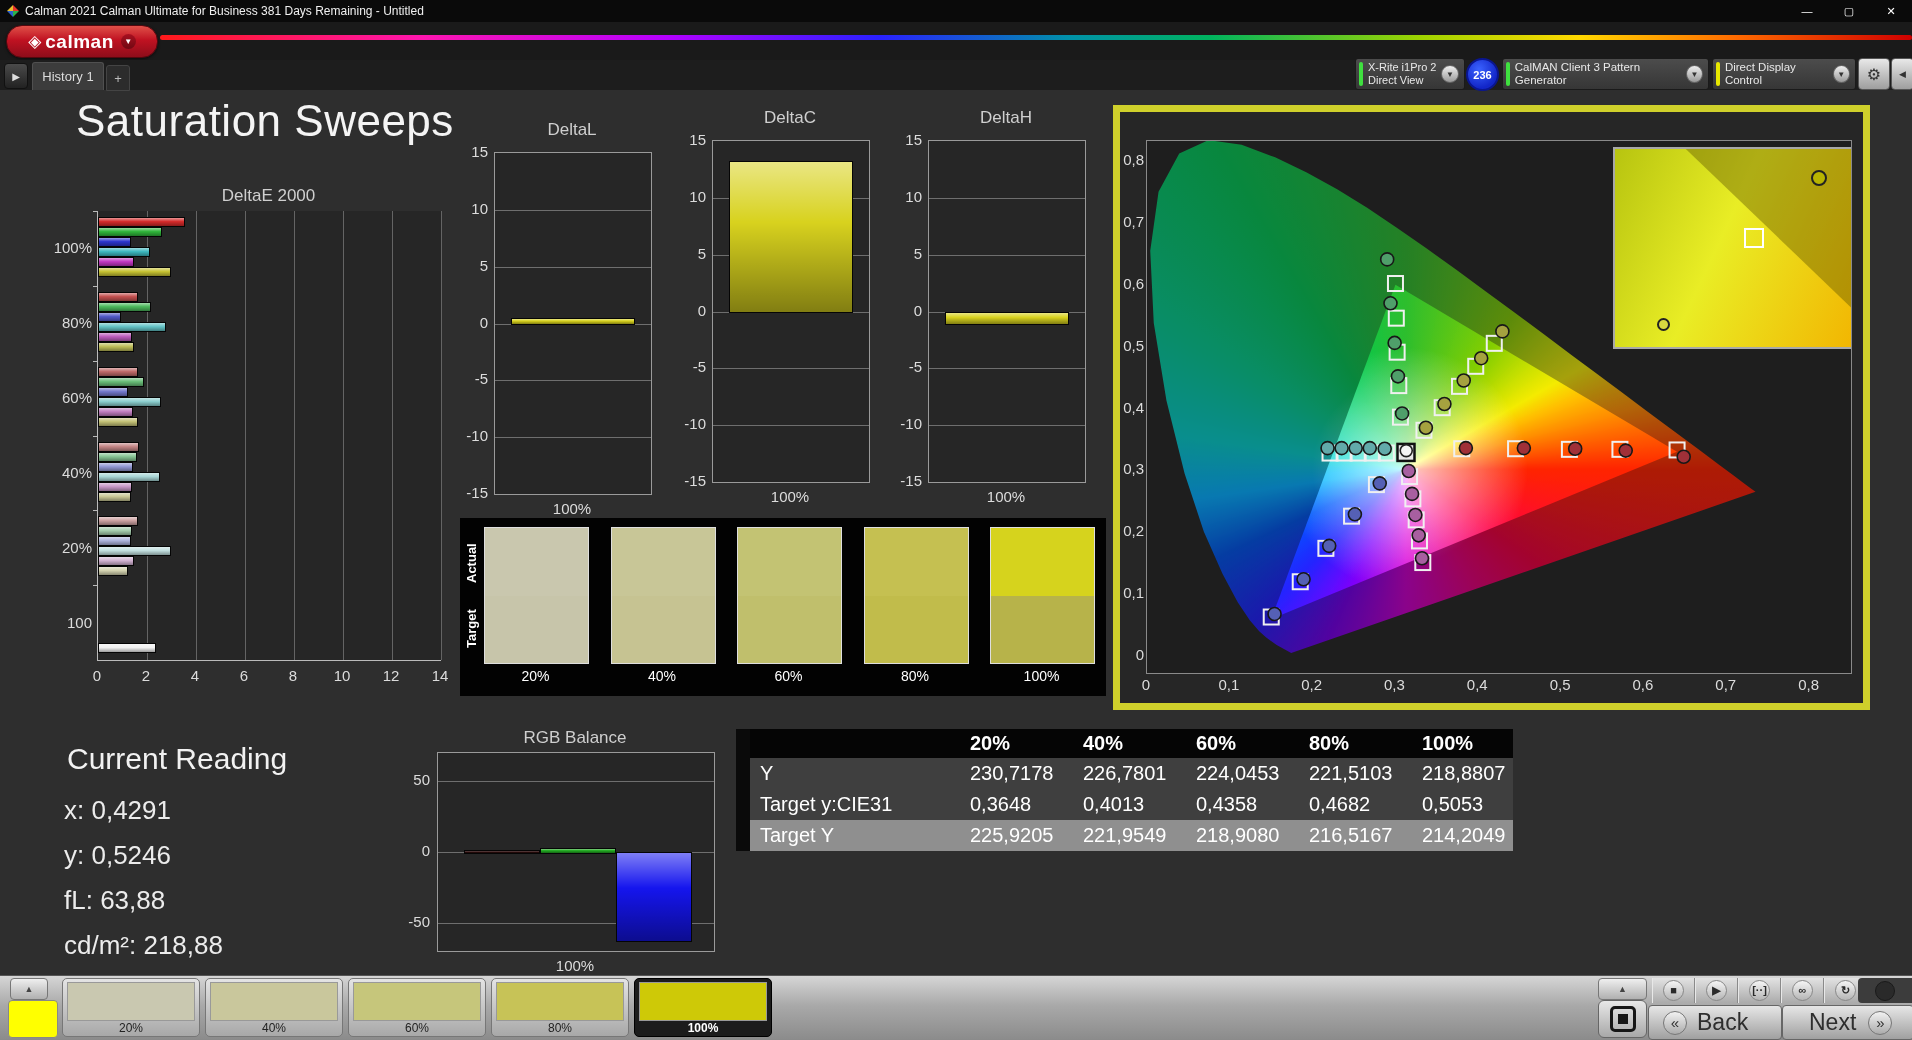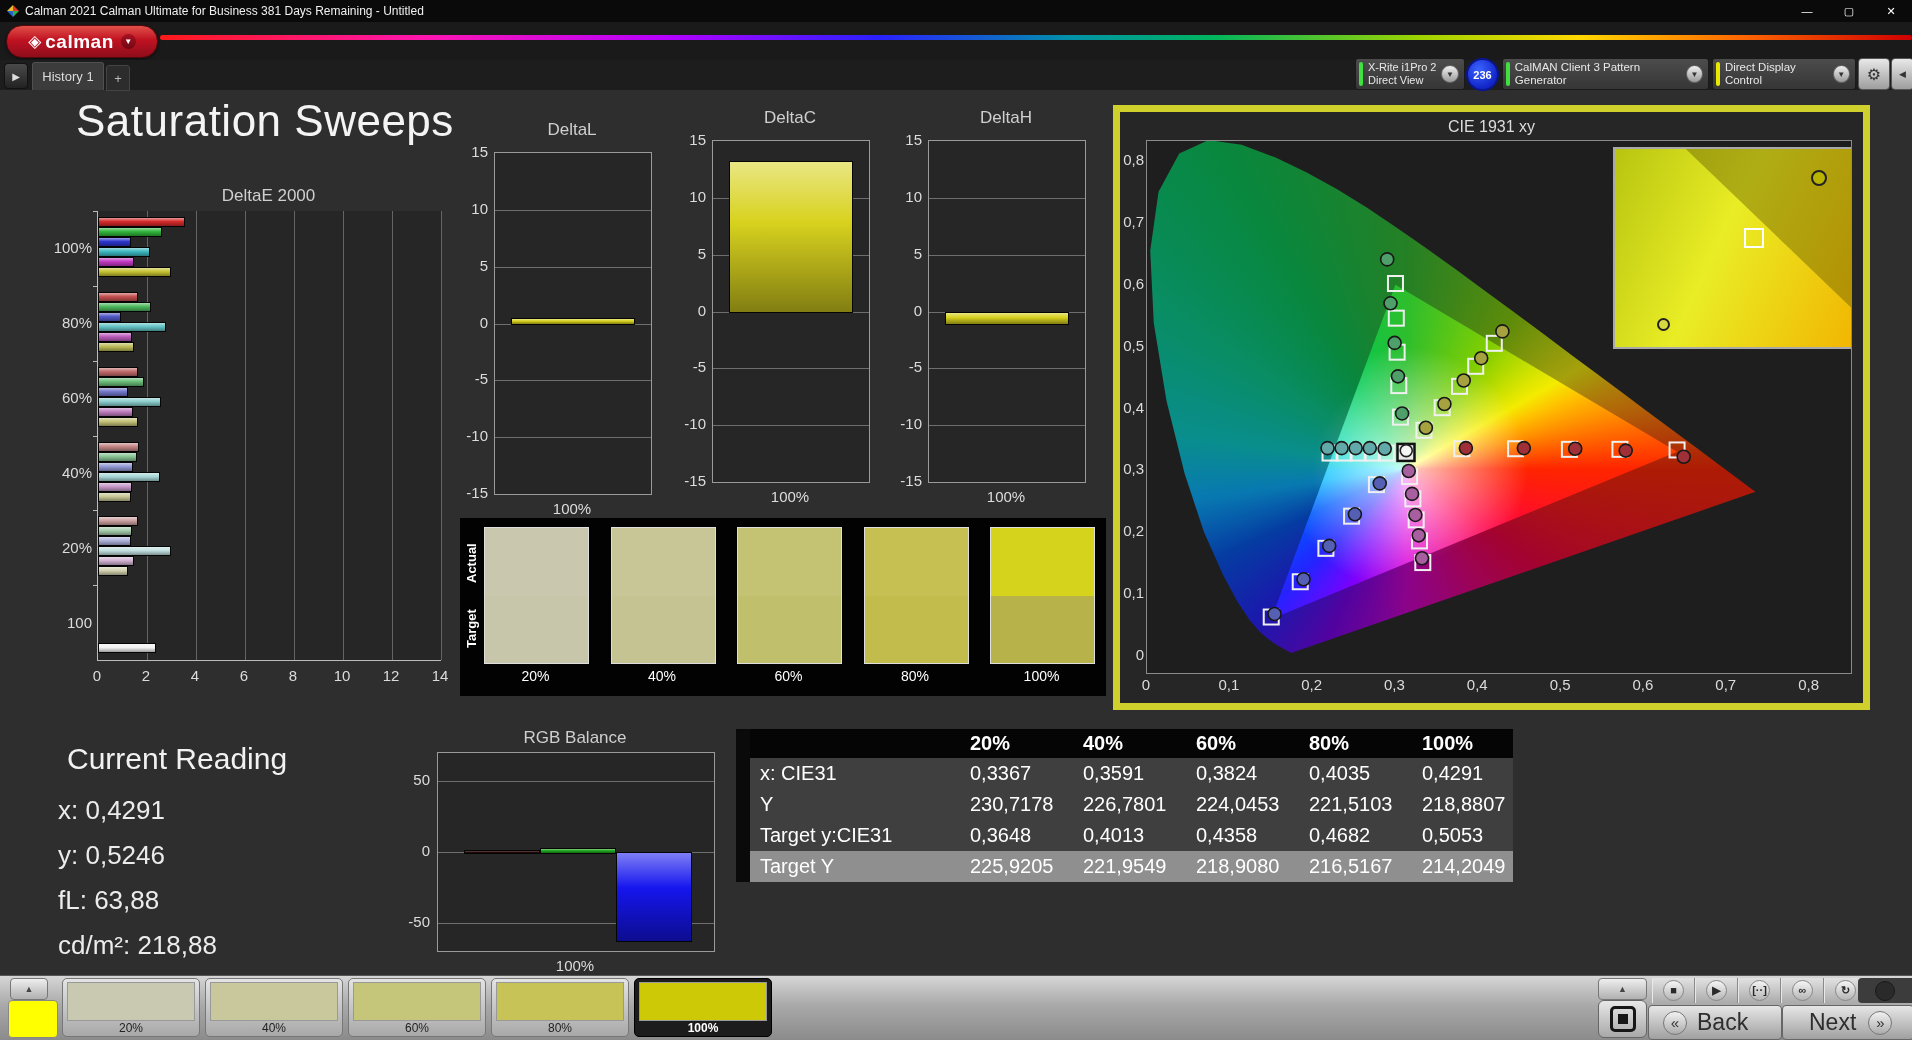--- a/index.html
+++ b/index.html
@@ -89,21 +89,21 @@
   #cie-svg{position:absolute;left:0;top:0;}
   #cie-inset{position:absolute;left:466px;top:6px;width:236px;height:198px;border:2px solid #a8a8a8;
         background:linear-gradient(115deg,#b7c410,#e9ed25 45%,#f2b602);}
   #cie-inset .beyond{position:absolute;inset:0;background:rgba(95,85,0,.42);
         clip-path:polygon(30% 0,100% 0,100% 80%);}
   .inset-square{position:absolute;width:16px;height:16px;border:2px solid #fff;}
   .inset-dot{position:absolute;border-radius:50%;border:2px solid #222;}
 
   
   #cur-title{position:absolute;left:67px;top:742px;font-size:30px;color:#f2f2f2;}
-  .cur-line{position:absolute;left:58px;font-size:26px;color:#ececec;}
+  .cur-line{position:absolute;left:64px;font-size:26px;color:#ececec;}
 
   
   #meas-table{position:absolute;left:736px;top:729px;font-size:20px;color:#fff;}
   .trow{display:flex;height:31px;align-items:center;}
   .trow .edge{width:14px;align-self:stretch;background:#0a0a0a;margin-right:2px;}
   .trow .lab{width:196px;padding-left:8px;box-sizing:border-box;}
   .trow .cel{width:113px;padding-left:22px;box-sizing:border-box;}
   .trow.head{height:29px;font-weight:bold;background:#050505;}
   .trow.dark{background:#3f3f3f;}
   .trow.lite{background:#8f8f8f;}
@@ -351,21 +351,20 @@
       </div>
       <div class="swatch-label" style="left: 403.5px;">80%</div>
       <div class="swatch" style="left: 530px;">
         <div class="half" style="top: 0px; background: rgb(214, 211, 29);"></div>
         <div class="half" style="top: 50%; background: rgb(183, 179, 74);"></div>
       </div>
       <div class="swatch-label" style="left: 530px;">100%</div>
     </div>
 
   <div id="cie-panel">
-    <div id="cie-title">CIE 1931 xy</div>
     <div id="cie-plot">
       <div id="cie-gamut" style="background: radial-gradient(circle at 36.8% 61.7%, rgba(255, 255, 255, 0.55), rgba(255, 255, 255, 0) 17%), conic-gradient(at 36.8% 61.7%, rgb(43, 181, 43) 0deg, rgb(126, 196, 0) 35deg, rgb(232, 224, 0) 60deg, rgb(255, 136, 0) 75deg, rgb(255, 34, 0) 90deg, rgb(241, 0, 64) 125deg, rgb(230, 0, 126) 150deg, rgb(204, 0, 204) 180deg, rgb(119, 0, 238) 205deg, rgb(34, 34, 255) 225deg, rgb(0, 85, 238) 245deg, rgb(0, 170, 255) 262deg, rgb(0, 200, 200) 278deg, rgb(0, 200, 144) 300deg, rgb(0, 192, 80) 330deg, rgb(43, 181, 43) 360deg); filter: brightness(0.72) saturate(0.92); clip-path: polygon(20.48% 96.22%, 18.42% 94.75%, 16.94% 93.35%, 15.94% 92.16%, 14.6% 90.08%, 12.89% 86.71%, 10.74% 81.37%, 8.08% 73.46%, 5.34% 62.49%, 2.76% 48.8%, 0.96% 34.19%, 0.46% 20.65%, 1.64% 9.55%, 4.58% 2.36%, 8.74% -0.17%, 13.44% 0.71%, 18.2% 3.07%, 22.69% 5.9%, 27.01% 9.07%, 31.27% 12.56%, 35.48% 16.29%, 39.68% 20.17%, 43.89% 24.17%, 48.08% 28.23%, 52.25% 32.29%, 56.33% 36.3%, 60.29% 40.21%, 64.09% 43.95%, 67.67% 47.47%, 70.93% 50.69%, 73.76% 53.48%, 76.26% 55.93%, 78.33% 57.96%, 81.35% 60.95%, 83.28% 62.84%, 84.59% 64.13%, 85.88% 65.4%, 86.44% 65.95%);"></div>
       <div id="cie-triangle" style="background: radial-gradient(circle at 36.8% 61.7%, rgba(255, 255, 255, 0.75), rgba(255, 255, 255, 0) 22%), conic-gradient(at 36.8% 61.7%, rgb(43, 181, 43) 0deg, rgb(126, 196, 0) 35deg, rgb(232, 224, 0) 60deg, rgb(255, 136, 0) 75deg, rgb(255, 34, 0) 90deg, rgb(241, 0, 64) 125deg, rgb(230, 0, 126) 150deg, rgb(204, 0, 204) 180deg, rgb(119, 0, 238) 205deg, rgb(34, 34, 255) 225deg, rgb(0, 85, 238) 245deg, rgb(0, 170, 255) 262deg, rgb(0, 200, 200) 278deg, rgb(0, 200, 144) 300deg, rgb(0, 192, 80) 330deg, rgb(43, 181, 43) 360deg); filter: brightness(1.05); clip-path: polygon(75.29% 58.42%, 35.29% 27.02%, 17.65% 89.83%);"></div>
       <div id="cie-inset">
         <div class="beyond"></div>
       <div class="inset-square" style="left: calc(58% - 8px); top: calc(44% - 8px);"></div>
           <div class="inset-dot" style="width: 12px; height: 12px; left: calc(86% - 7px); top: calc(14% - 7px); background: rgb(184, 180, 0);"></div>
           <div class="inset-dot" style="width: 9px; height: 9px; left: calc(20% - 5px); top: calc(88% - 5px); background: rgb(216, 216, 64);"></div>
         </div>
     <svg width="704" height="532" id="cie-svg">
@@ -477,29 +476,20 @@
         <div class="edge"></div>
         <div class="lab"></div>
         <div class="cel">20%</div>
         <div class="cel">40%</div>
         <div class="cel">60%</div>
         <div class="cel">80%</div>
         <div class="cel">100%</div>
       </div>
       <div class="trow dark">
         <div class="edge"></div>
-        <div class="lab">x: CIE31</div>
-        <div class="cel">0,3367</div>
-        <div class="cel">0,3591</div>
-        <div class="cel">0,3824</div>
-        <div class="cel">0,4035</div>
-        <div class="cel">0,4291</div>
-      </div>
-      <div class="trow dark">
-        <div class="edge"></div>
         <div class="lab">Y</div>
         <div class="cel">230,7178</div>
         <div class="cel">226,7801</div>
         <div class="cel">224,0453</div>
         <div class="cel">221,5103</div>
         <div class="cel">218,8807</div>
       </div>
       <div class="trow dark">
         <div class="edge"></div>
         <div class="lab">Target y:CIE31</div>

